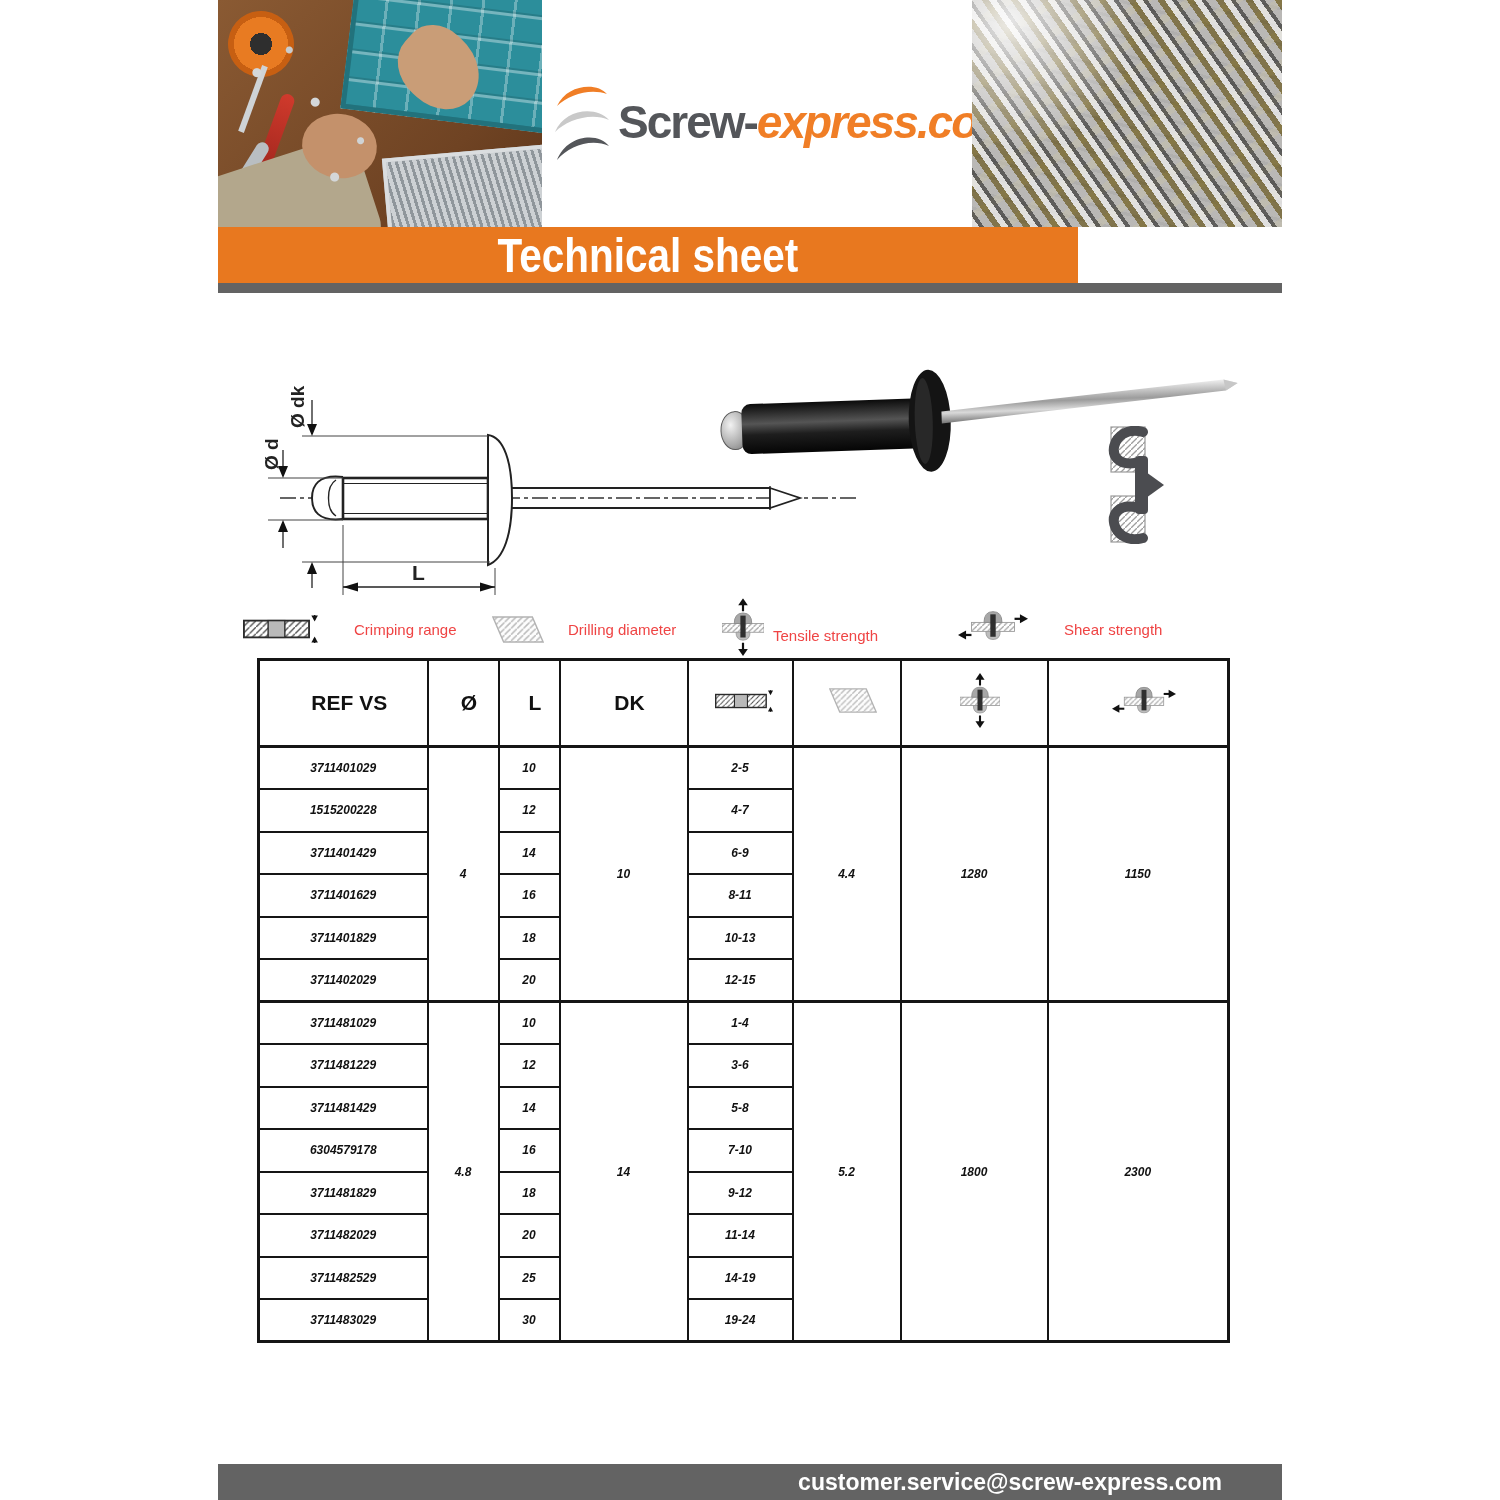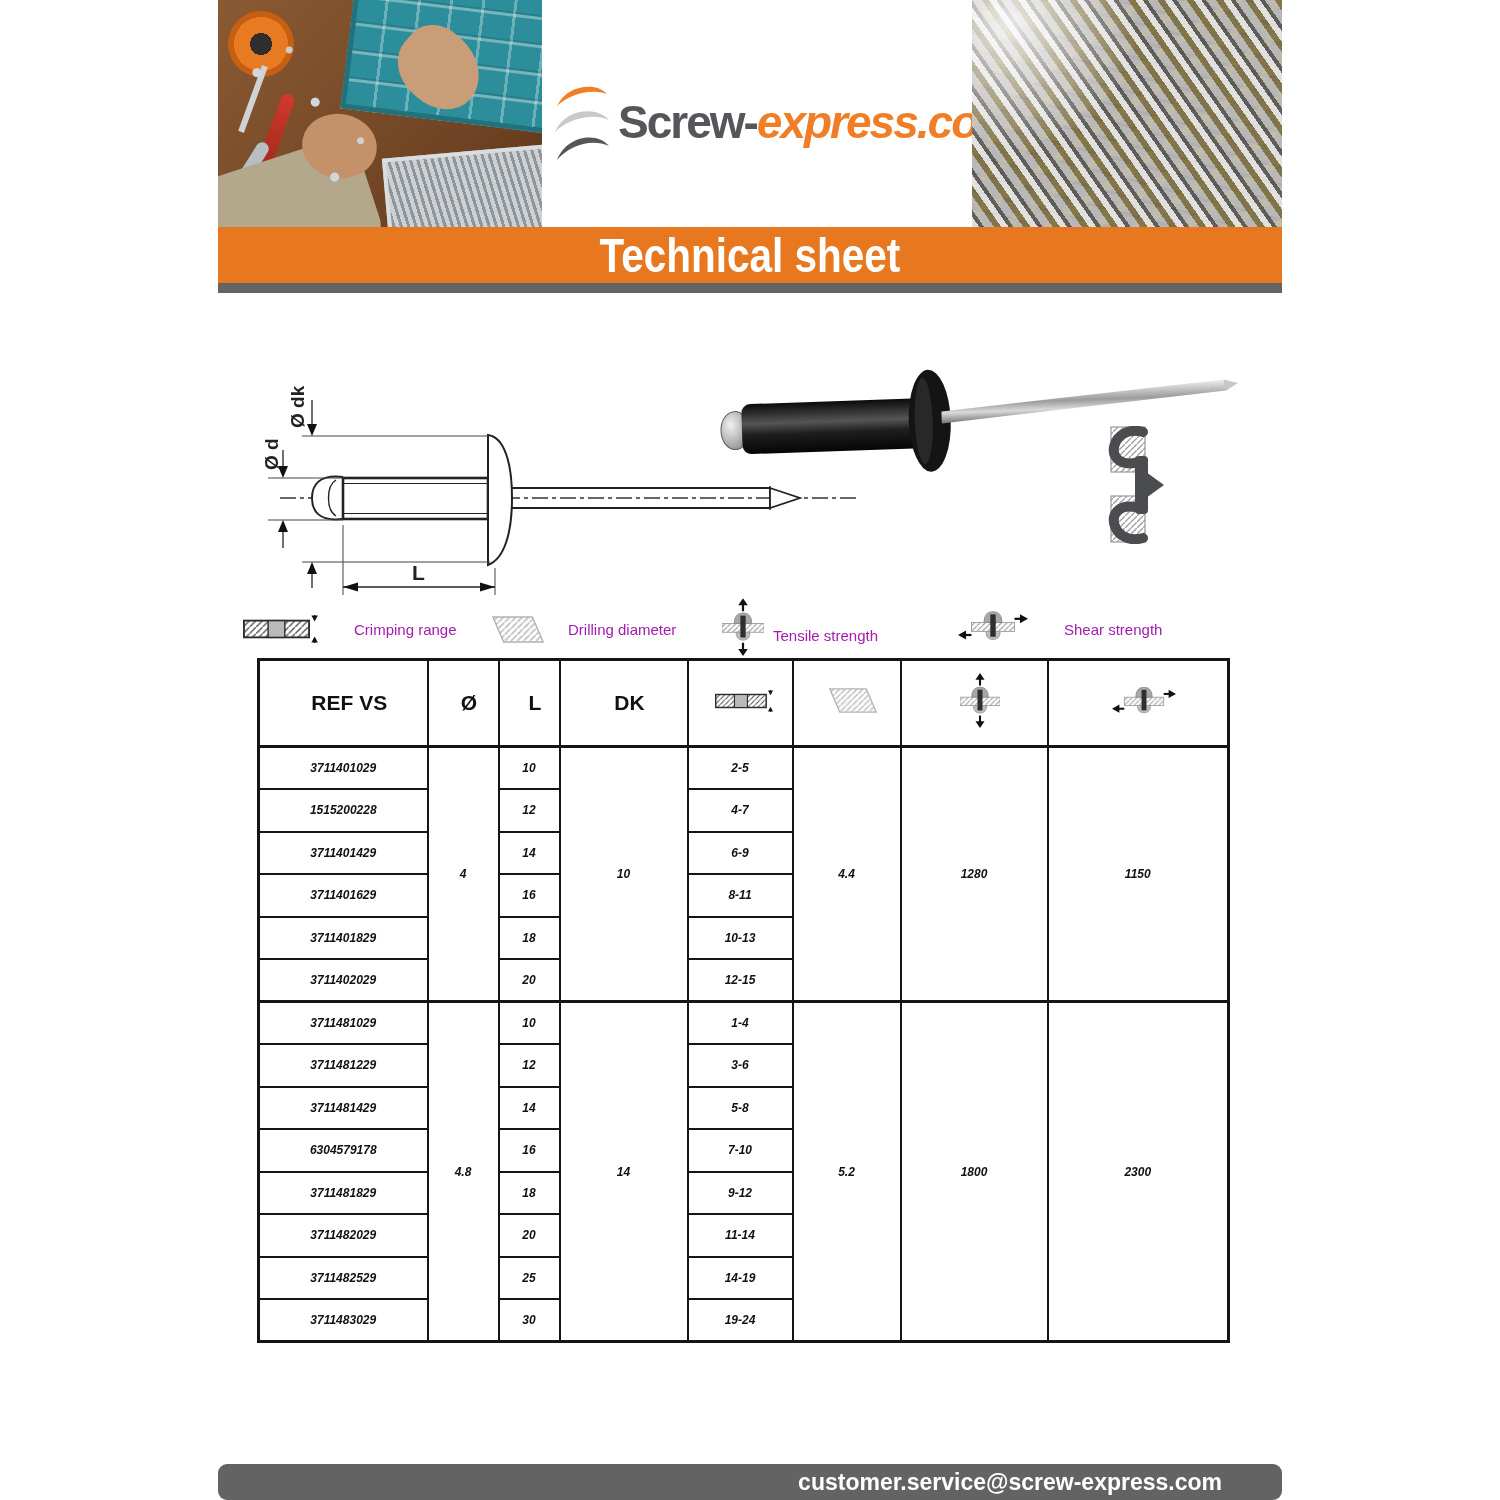--- a/index.html
+++ b/index.html
@@ -40,41 +40,41 @@
   .logo-dark{color:var(--logo-gray);}
   .logo-orange{color:var(--logo-orange);font-style:italic;}
   .photo-right{width:310px;background:#9a948a;}
   .pr-fill{position:absolute;inset:0;background:
     radial-gradient(circle at 12% 10%,rgba(255,255,255,.85),rgba(255,255,255,0) 38%),
     repeating-linear-gradient(55deg,rgba(232,232,232,.9) 0 6px,rgba(84,84,84,.85) 6px 10px,rgba(196,196,196,.75) 10px 18px,rgba(122,108,60,.8) 18px 24px),
     repeating-linear-gradient(-35deg,rgba(214,190,84,.4) 0 8px,transparent 8px 26px),
     repeating-linear-gradient(15deg,rgba(35,35,35,.3) 0 3px,transparent 3px 17px);}
 
   
-  .banner{left:218px;top:227px;width:1064px;height:56px;background:var(--orange);
+  .banner{left:218px;top:227px;width:860px;height:56px;background:var(--orange);
     color:#fff;text-align:center;line-height:56px;font-size:46px;font-weight:bold;}
   .banner-inner{display:inline-block;transform:scaleX(.88) scaleY(1.05);transform-origin:center;}
   .gray-bar{left:218px;top:283px;width:1064px;height:10px;background:var(--bar-gray);}
 
   
-  .legend-label{font-size:15px;color:#a21caf;white-space:nowrap;}
+  .legend-label{font-size:15px;color:#ef4444;white-space:nowrap;}
 
   
   table.spec{position:absolute;left:257px;top:658px;width:970px;border-collapse:collapse;table-layout:fixed;
     border:3px solid #151515;}
   table.spec th,table.spec td{border:2px solid #151515;text-align:center;vertical-align:middle;
     font-weight:bold;color:#111;padding:0;}
   table.spec thead th{height:84px;border-bottom:3px solid #151515;font-size:21px;padding-left:12px;}
   table.spec tbody tr{height:42.5px;}
   table.spec tbody td{font-size:12px;font-style:italic;}
   table.spec tr.group-start td{border-top:3px solid #151515;}
 
   
   .footer{left:218px;top:1464px;width:1064px;height:36px;background:var(--bar-gray);
-    color:#fff;font-size:23px;font-weight:bold;line-height:36px;text-align:right;box-sizing:border-box;padding-right:60px;border-radius:9px;}
+    color:#fff;font-size:23px;font-weight:bold;line-height:36px;text-align:right;box-sizing:border-box;padding-right:60px;}
 
   svg text{font-family:"Liberation Sans", sans-serif;}
 </style>
 </head>
 <body>
 
 <svg width="0" height="0" style="position:absolute" aria-hidden="true">
   <defs>
     <pattern id="hatchD" width="7" height="7" patternUnits="userSpaceOnUse">
       <rect width="7" height="7" fill="#ffffff"></rect>

